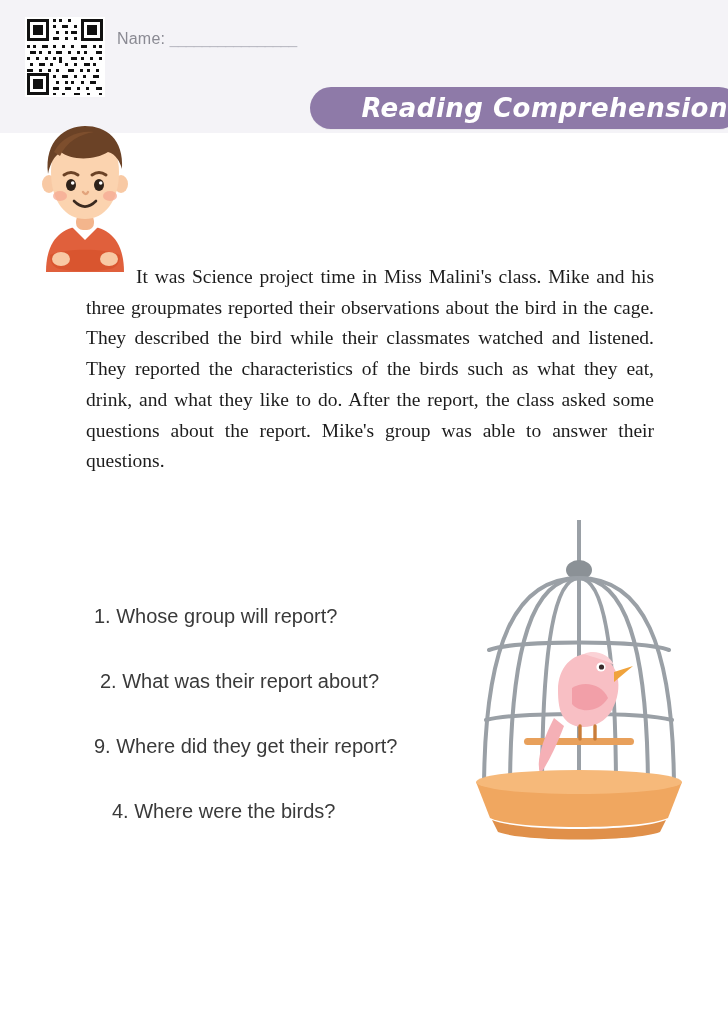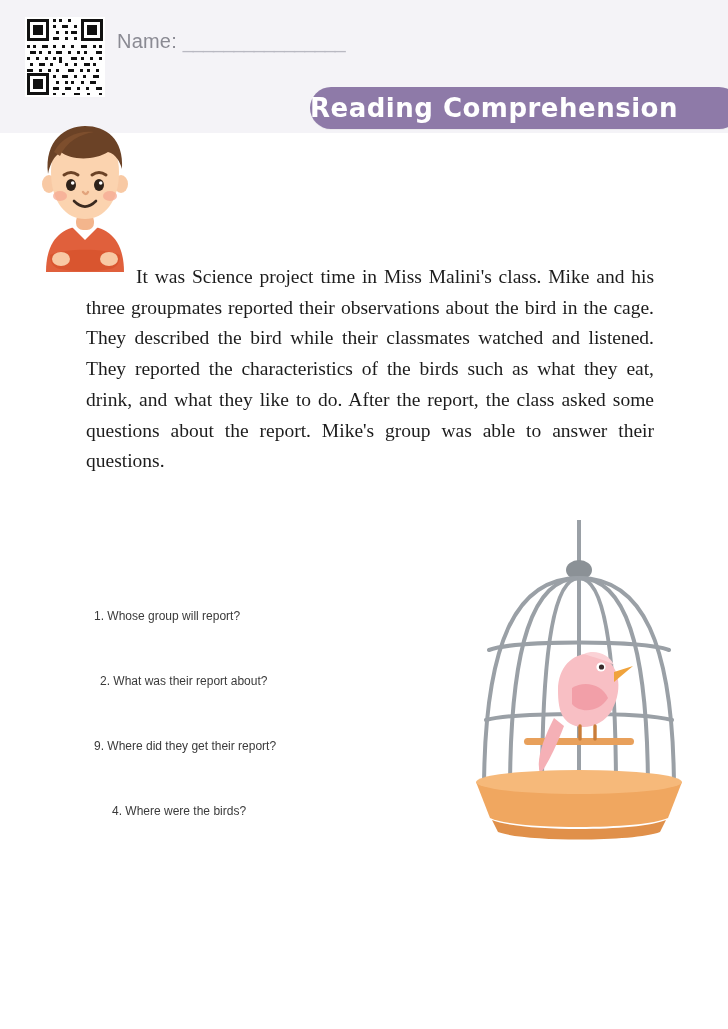--- a/index.html
+++ b/index.html
@@ -32,21 +32,21 @@
     height: 80px;
   }
 
   .name-lines {
     position: absolute;
     left: 117px;
     top: 30px;
     width: 300px;
   }
   .field-row {
-    font-size: 20px;
+    font-size: 16px;
     color: #8b8b95;
     letter-spacing: 0.2px;
     margin-bottom: 7px;
     white-space: nowrap;
   }
   .field-label { color: #8a8a93; }
   .field-rule { color: #b9b9c2; letter-spacing: -1px; }
 
   .title-pill {
     position: absolute;
@@ -57,26 +57,27 @@
     background: #8e7aa8;
     border-radius: 21px;
     box-shadow: 0 1px 0 rgba(0,0,0,0.04);
   }
   .title-text {
     position: absolute;
     left: 0; top: 0;
     width: 418px;
     height: 42px;
     line-height: 42px;
-    text-align: left;
+    text-align: right;
     color: #ffffff;
     font-size: 26px;
     font-weight: bold;
     letter-spacing: 0.5px;
     font-family: "DejaVu Sans", sans-serif;
+    font-style: italic;
   }
 
   
   .boy {
     position: absolute;
     left: 24px;
     top: 122px;
     width: 122px;
     height: 150px;
   }
@@ -96,21 +97,21 @@
   }
 
   
   .questions {
     position: absolute;
     left: 92px;
     top: 605px;
     width: 470px;
   }
   .question {
-    font-size: 12px;
+    font-size: 20px;
     color: #3a3a3a;
     margin-bottom: 43px;
     line-height: 22px;
   }
   .question:nth-child(1) { margin-left: 2px; }
   .question:nth-child(2) { margin-left: 8px; }
   .question:nth-child(3) { margin-left: 2px; }
   .question:nth-child(4) { margin-left: 20px; }
   .question:nth-child(5) { margin-left: 0px; }
 

